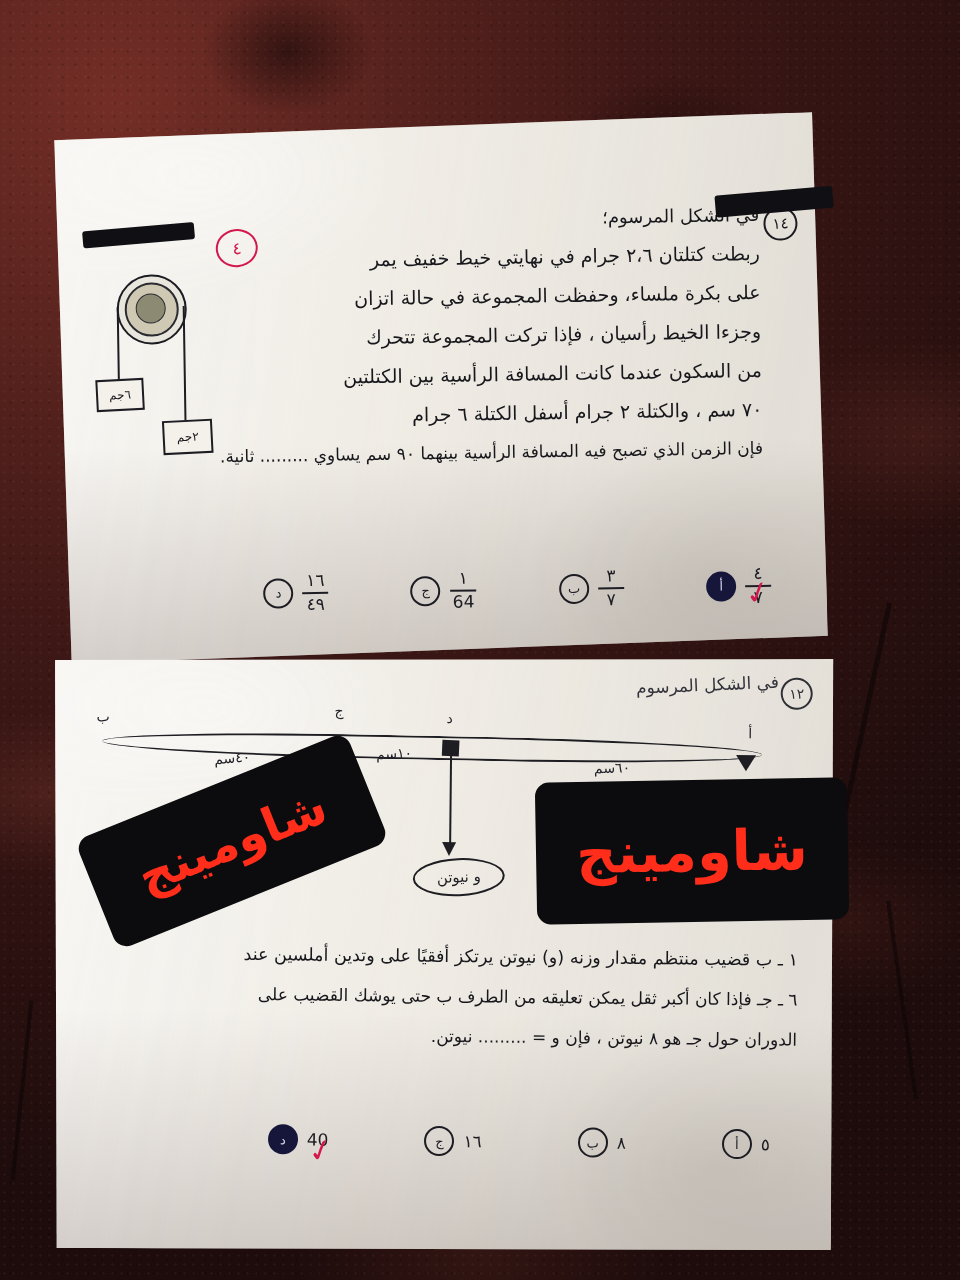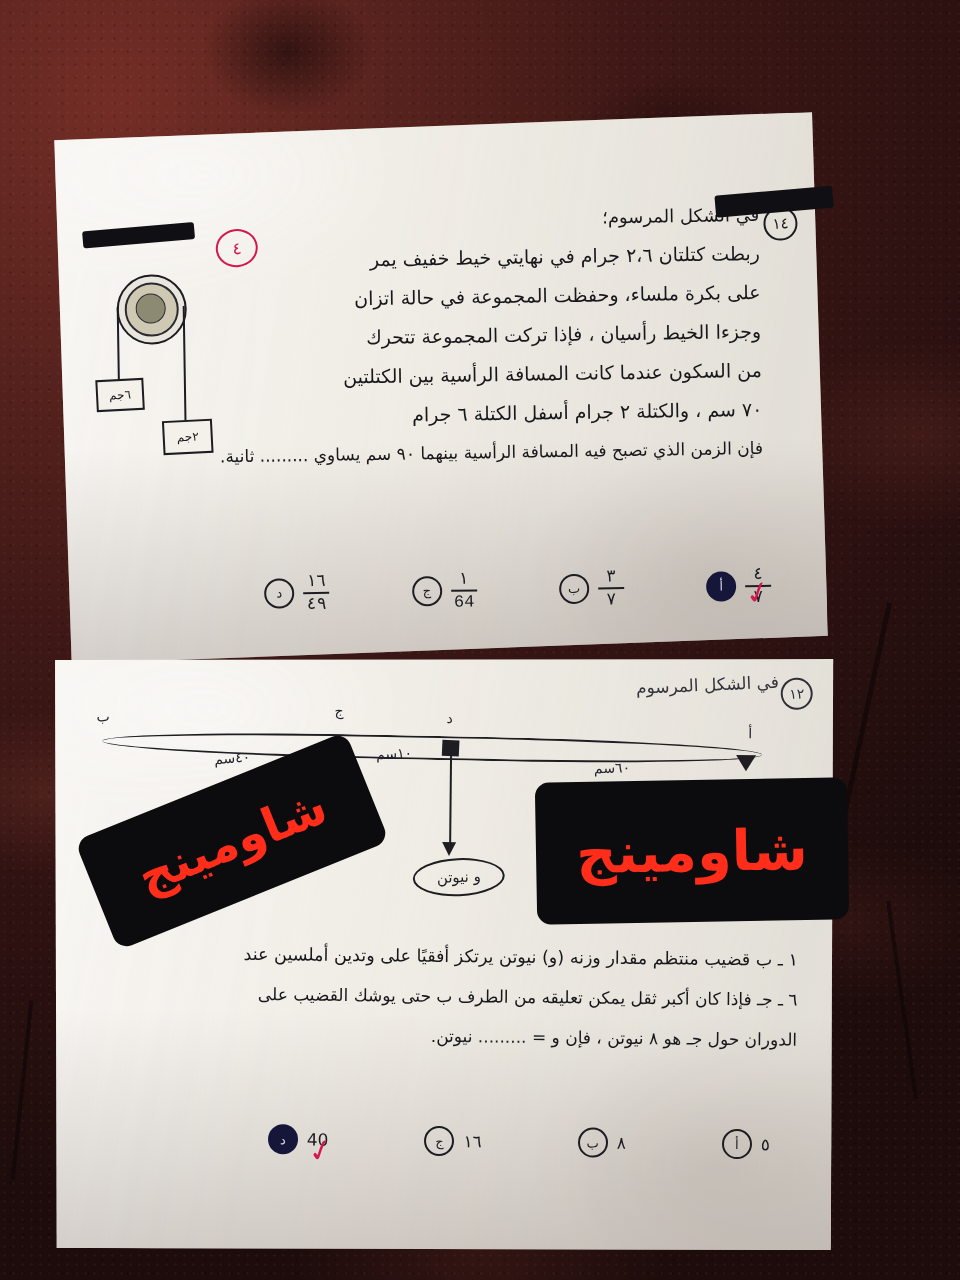--- a/index.html
+++ b/index.html
@@ -219,21 +219,21 @@
     display: inline-flex;
     flex-direction: column;
     align-items: center;
     font-size: 17px;
     color: #1c1c22;
     line-height: 1.05;
     font-family: "DejaVu Sans", sans-serif;
   }
   .frac .num { padding: 0 3px; }
   .frac .bar { width: 26px; height: 2px; background: #1c1c22; margin: 2px 0; }
-  .frac .den { padding: 0 3px; font-family: Liberation Mono, monospace; }
+  .frac .den { padding: 0 3px; }
 
   .check {
     position: absolute;
     color: #d2184c;
     font-size: 30px;
     transform: rotate(-16deg);
     font-family: "DejaVu Sans", sans-serif;
   }
 
   

